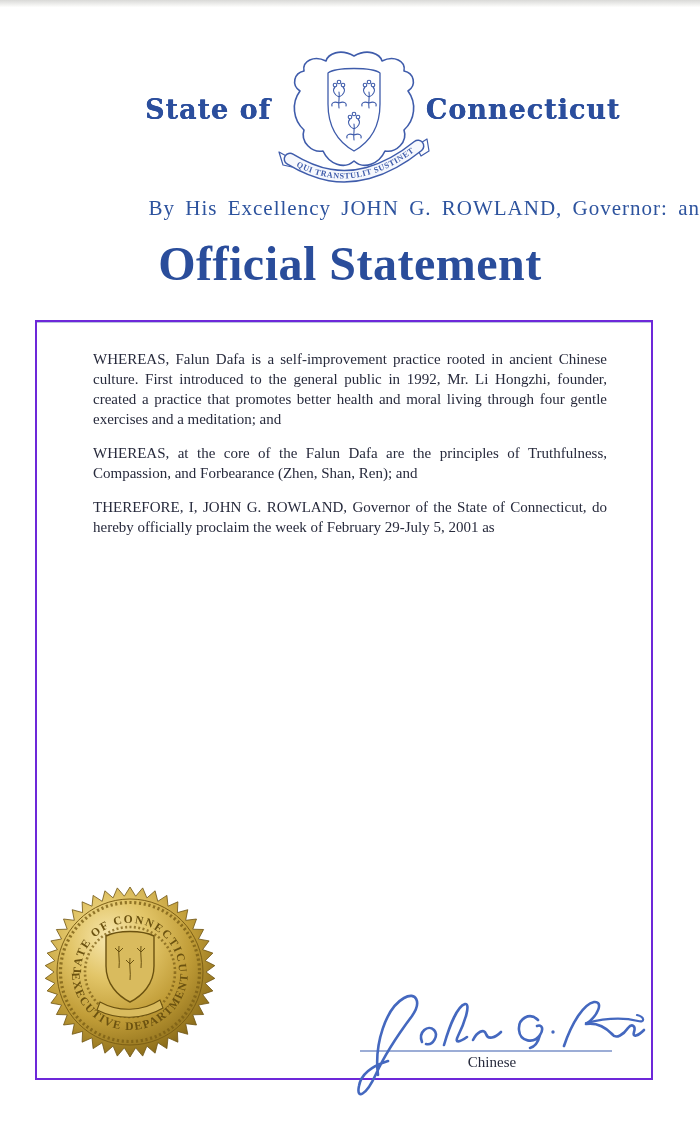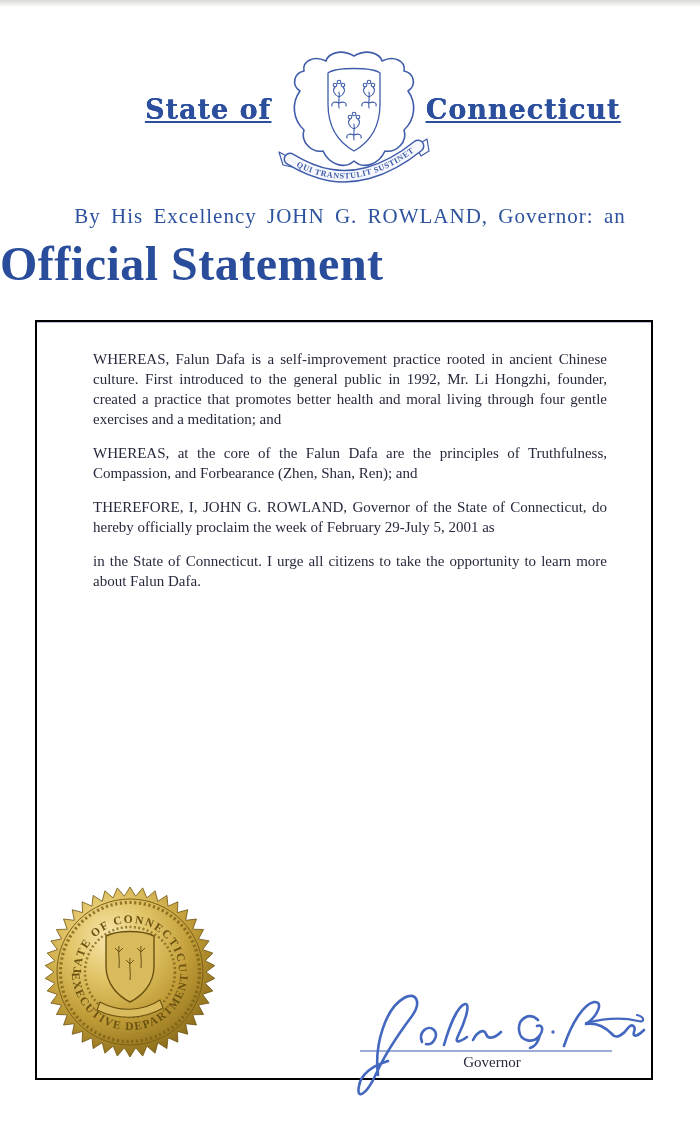--- a/index.html
+++ b/index.html
@@ -11,35 +11,35 @@
     position:absolute;left:0;top:0;width:700px;height:7px;
     background:linear-gradient(#d9d9d7,#fdfdfc);
   }
   
   .blackletter{
     position:absolute;top:94px;text-align:center;
     font-family:"DejaVu Serif", serif;font-weight:bold;
     font-size:27px;color:#2b4e9d;letter-spacing:1px;
     text-shadow:0.4px 0 0 #2b4e9d;
   }
-  .state-of{left:113px;width:190px;text-decoration:underline;}
-  .connecticut{left:423px;width:200px;text-decoration:underline;}
+  .state-of{left:113px;width:190px;}
+  .connecticut{left:423px;width:200px;}
   .crest{position:absolute;left:276px;top:48px;}
   .byline{
-    position:absolute;left:0;top:204px;width:700px;text-align:center;
+    position:absolute;left:0;top:196px;width:700px;text-align:right;
     font-size:21px;color:#2d539e;letter-spacing:1px;word-spacing:4px;
   }
   .page-title{
-    position:absolute;left:0;top:236px;width:700px;text-align:left;
+    position:absolute;left:0;top:236px;width:700px;text-align:center;
     font-size:48px;font-weight:bold;color:#2a4d9b;letter-spacing:0.5px;
   }
   
   .content-box{
     position:absolute;left:35px;top:320px;width:614px;height:756px;
-    border:2px solid #000000;
+    border:2px solid #6d28d9;
     box-shadow:inset 0 1px 0 #b9c3de;
     background:transparent;
   }
   .content-inner{
     padding:27px 44px 0 56px;
   }
   .content-inner p{
     margin:0 0 14px 0;font-size:15px;line-height:20px;
     text-align:justify;color:#272a3c;
   }
@@ -107,21 +107,20 @@
 
 <div class="byline">By His Excellency JOHN G. ROWLAND, Governor: an</div>
 
 <div class="page-title">Official Statement</div>
 
 <div class="content-box">
   <div class="content-inner">
     <p>WHEREAS, Falun Dafa is a self-improvement practice rooted in ancient Chinese culture.  First introduced to the general public in 1992, Mr. Li Hongzhi, founder, created a practice that promotes better health and moral living through four gentle exercises and a meditation; and</p>
     <p>WHEREAS, at the core of the Falun Dafa are the principles of Truthfulness, Compassion, and Forbearance (Zhen, Shan, Ren); and</p>
     <p>THEREFORE, I, JOHN G. ROWLAND, Governor of the State of Connecticut, do hereby officially proclaim the week of February 29-July 5, 2001 as</p>
-    <p class="closing">in the State of Connecticut.  I urge all citizens to take the opportunity to learn more about Falun Dafa.</p>
   </div>
 </div>
 
 <svg class="seal" width="176" height="176" viewBox="-88 -88 176 176">
   <defs>
     <radialGradient id="sealGrad" cx="38%" cy="30%" r="80%">
       <stop offset="0%" stop-color="#f7e7ae"></stop>
       <stop offset="30%" stop-color="#e2c568"></stop>
       <stop offset="60%" stop-color="#c19d38"></stop>
       <stop offset="85%" stop-color="#96761f"></stop>
@@ -159,13 +158,13 @@
     <path d="M 74 60 C 70 50 80 42 86 48 C 91 53 85 64 78 62"></path>
     <path d="M 96 63 C 102 42 110 24 117 22 C 123 21 117 40 110 54 C 106 62 112 60 119 55"></path>
     <path d="M 125 58 C 129 50 136 46 138 52 C 140 58 147 56 153 50"></path>
     <path d="M 190 38 C 182 30 170 36 171 48 C 172 60 186 62 192 53 C 196 47 194 42 189 44 M 192 53 C 190 61 186 65 182 66"></path>
     <circle cx="205" cy="50" r="1.7" fill="#4468bf" stroke="none"></circle>
     <path d="M 216 64 C 224 40 236 22 246 20 C 256 19 250 34 238 42 C 250 40 258 46 264 52"></path>
     <path d="M 264 52 C 268 58 276 52 280 46 C 284 41 288 44 286 50 C 284 56 290 54 296 48"></path>
     <path d="M 238 41 C 254 37 274 35 290 39 C 297 41 297 35 289 33" stroke-width="2.2"></path>
   </g>
 </svg>
-<div class="governor-label">Governor</div>
+<div class="governor-label">Chinese</div>
 
 </body></html>

